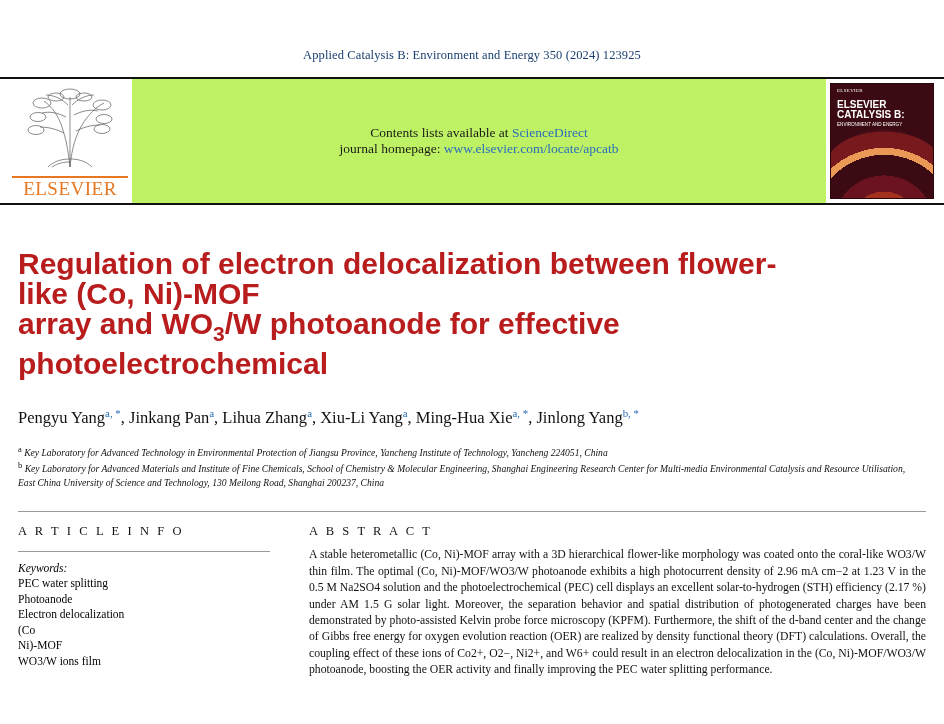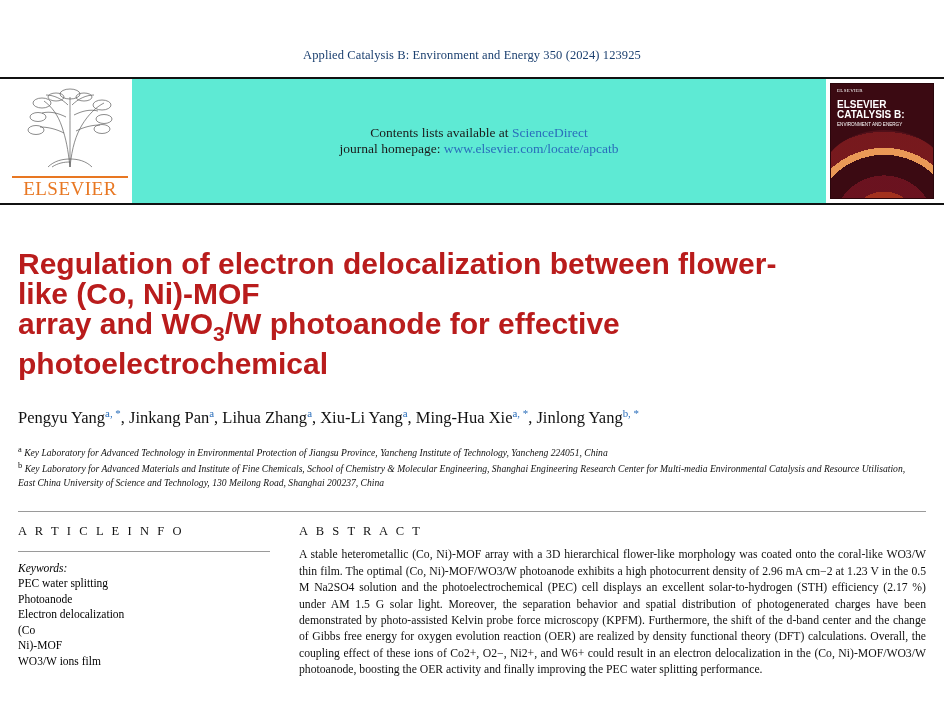--- a/index.html
+++ b/index.html
@@ -54,21 +54,21 @@
     letter-spacing: 0.5px;
     color: #e87722;
     font-weight: 400;
     padding-bottom: 3px;
     border-top: 2px solid #e87722;
     width: 116px;
     text-align: center;
   }
   .mast-center {
     flex: 1 1 auto;
-    background: #5eead4;
+    background: #bef264;
     display: flex;
     flex-direction: column;
     justify-content: center;
     align-items: center;
     text-align: center;
     padding: 4px 19px;
   }
   .mast-contents {
     font-size: 13.5px;
     color: #1a1a1a;
@@ -157,21 +157,21 @@
   }
   .affils sup { font-style: normal; font-size: 88%; }
 
   .rule {
     border-top: 1px solid #9a9a9a;
     margin: 22px 0 12px 0;
   }
 
   .two-col {
     display: flex;
-    gap: 26px;
+    gap: 36px;
   }
   .col-info { width: 255px; flex: 0 0 255px; }
   .col-abs { flex: 1 1 auto; }
 
   .sect-head {
     font-family: "Liberation Serif", serif;
     font-size: 12.5px;
     letter-spacing: 2.6px;
     color: #111;
     margin-bottom: 8px;

